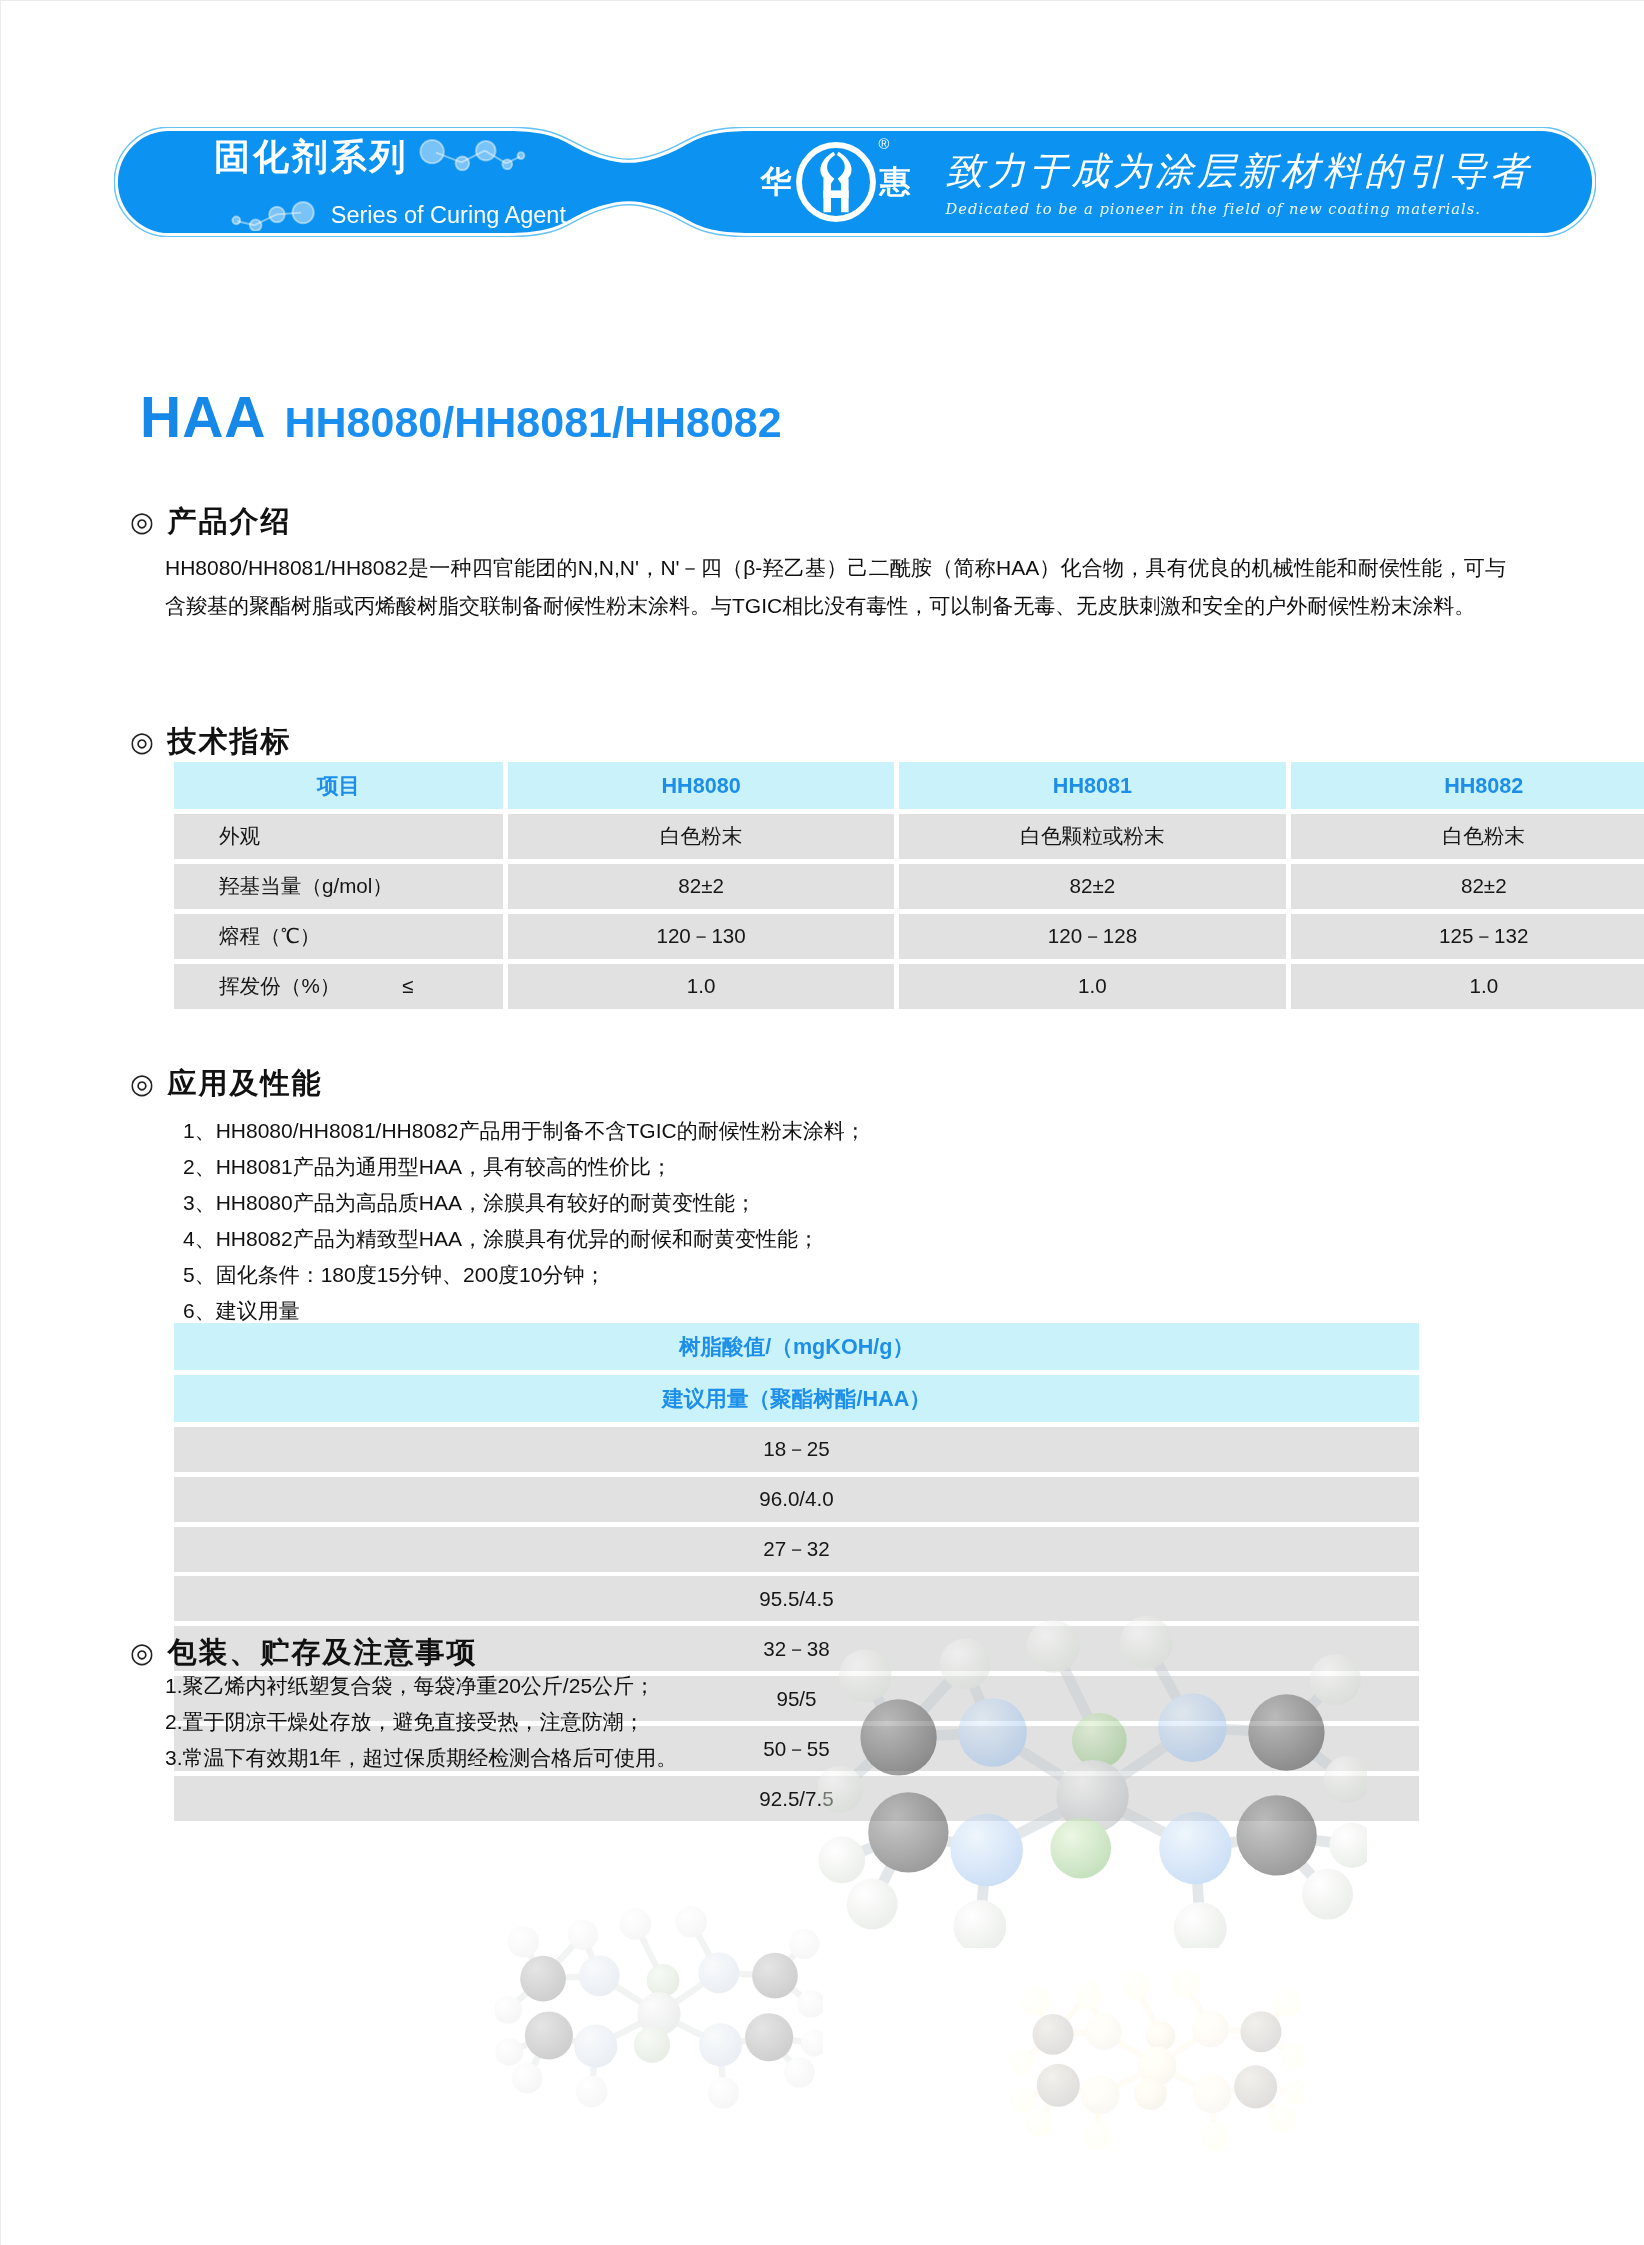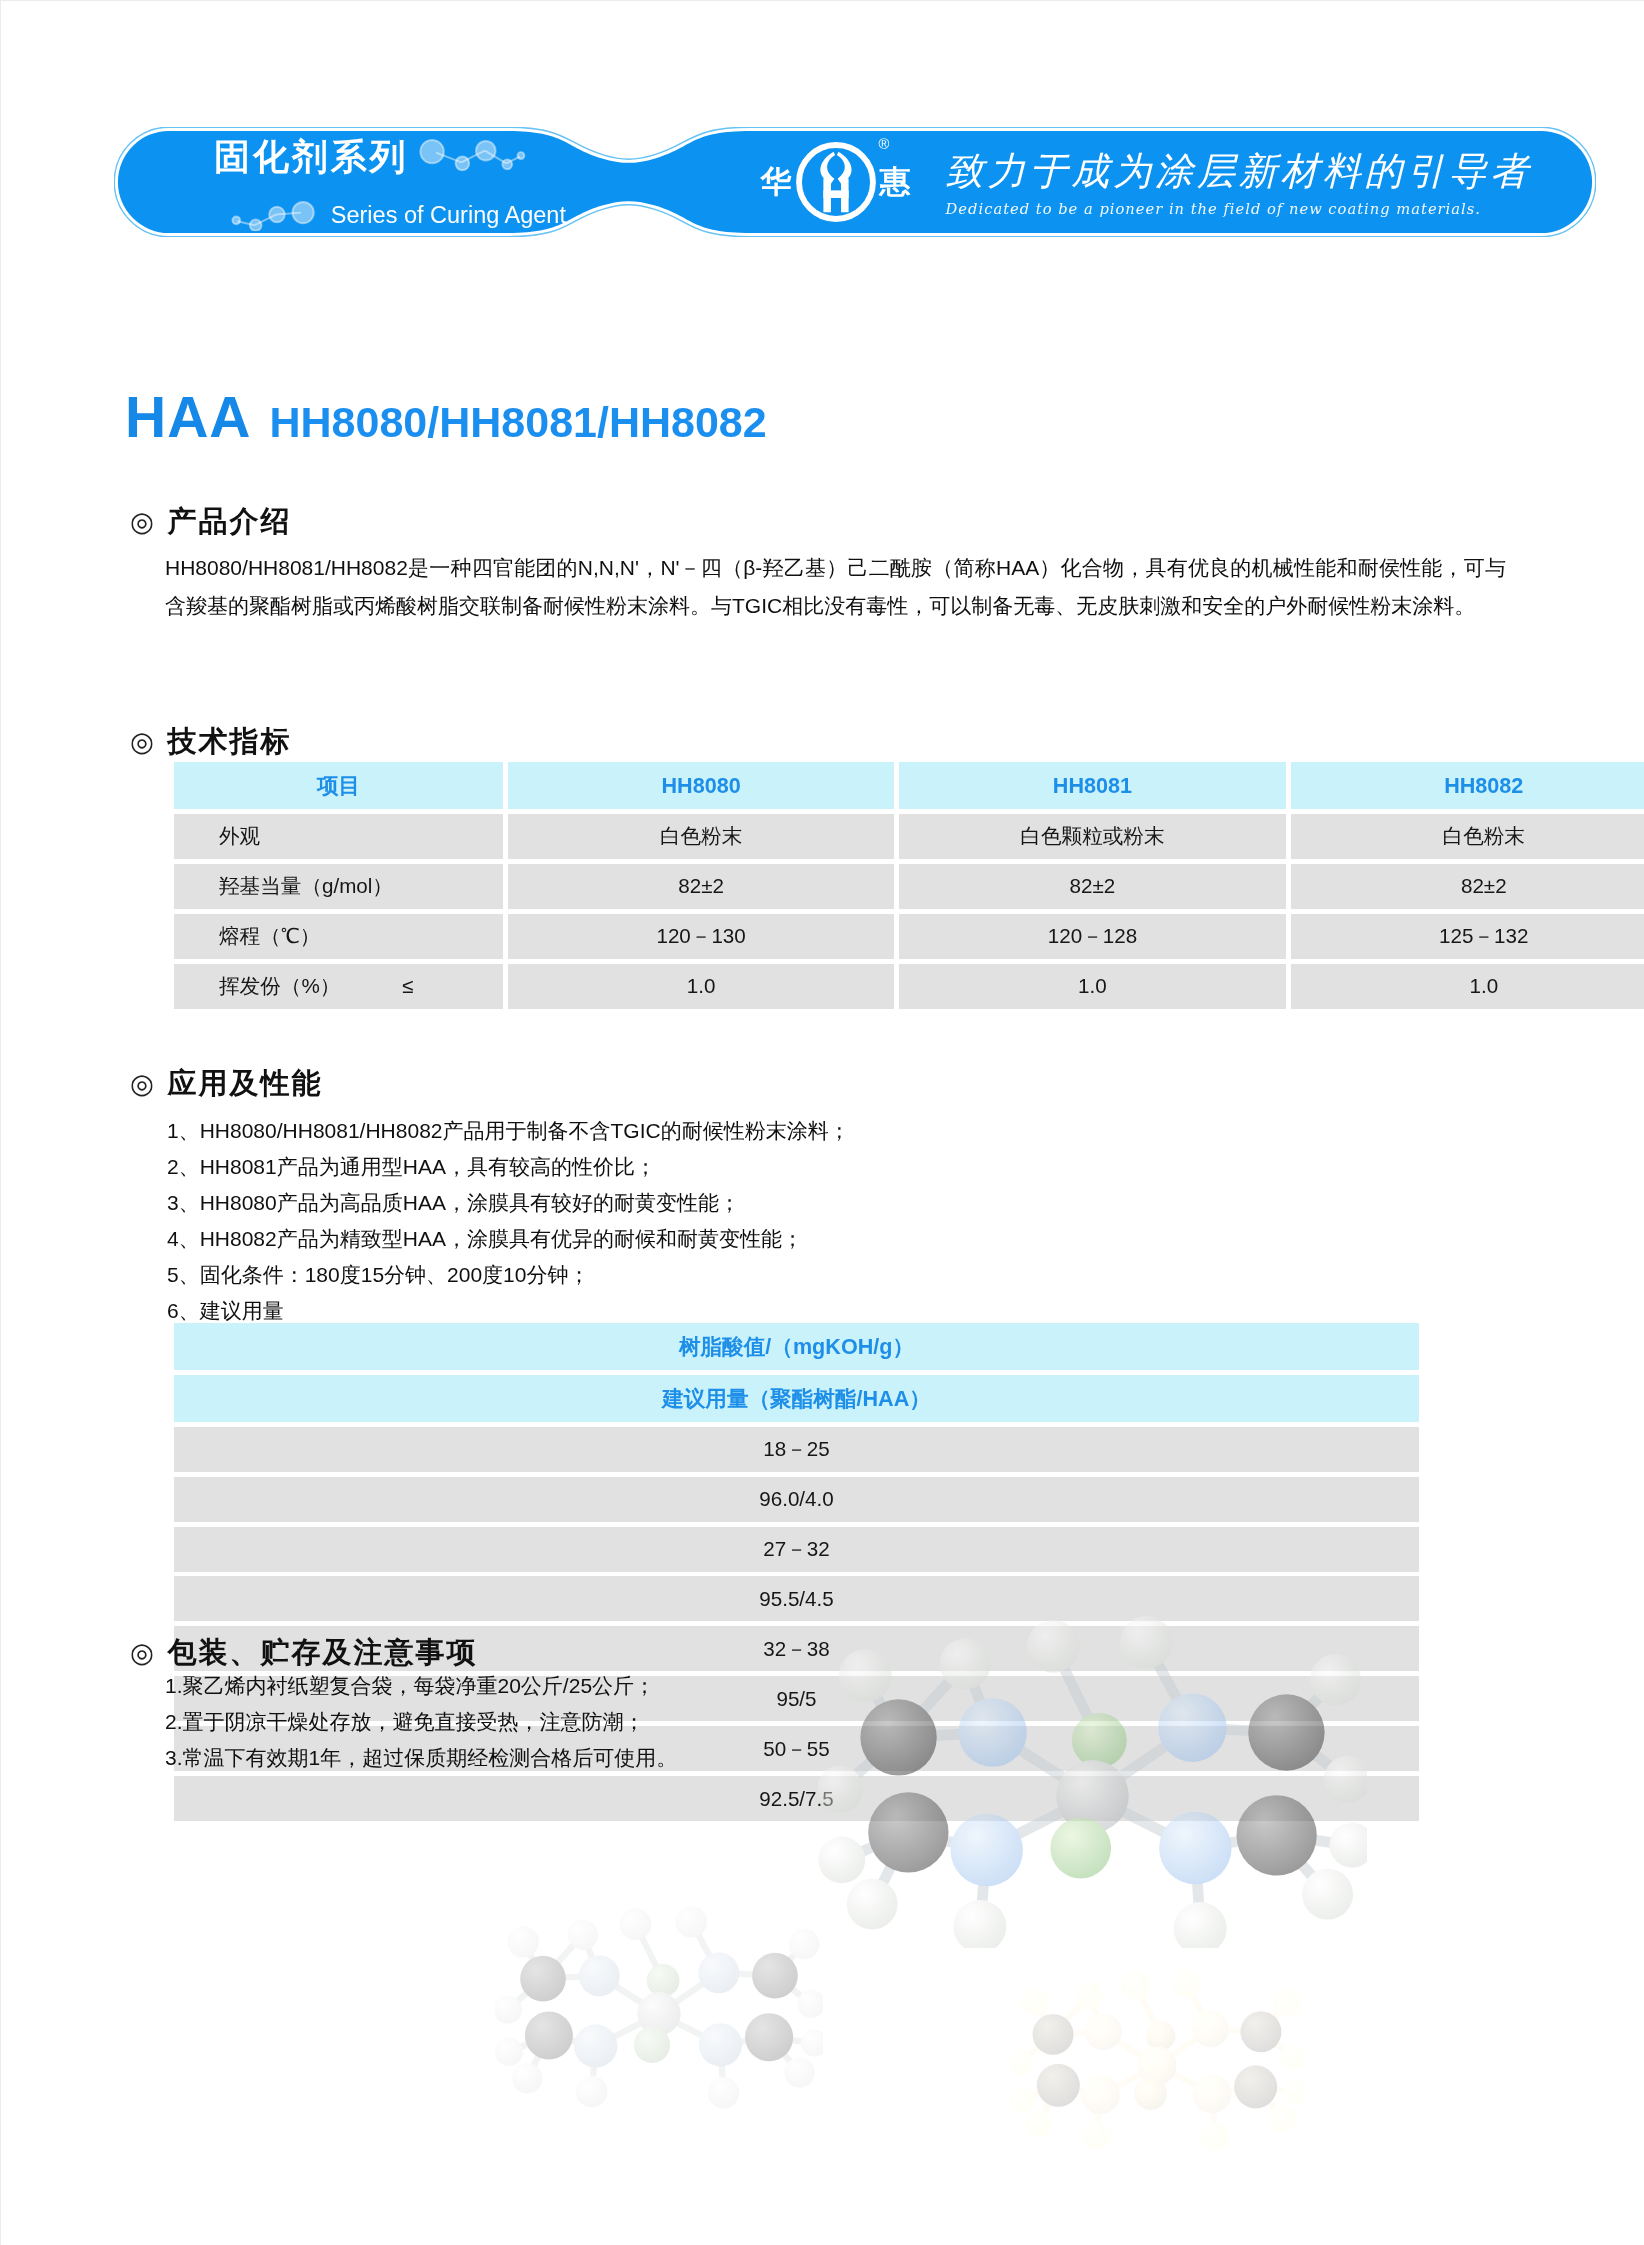--- a/index.html
+++ b/index.html
@@ -34,21 +34,21 @@
   .slogan .cn {
     font-family:"DejaVu Serif", serif; font-style:italic;
     font-size:38px; letter-spacing:3.9px; white-space:nowrap;
   }
   .slogan .en {
     font-family:"DejaVu Serif", serif; font-style:italic;
     font-size:14.7px; letter-spacing:1px; margin-top:2.9px; opacity:.95;
   }
 
   
-  .doc-title { position:absolute; left:125px; top:384px; display:flex; align-items:baseline; }
+  .doc-title { position:absolute; left:140px; top:384px; display:flex; align-items:baseline; }
   .doc-title .main { font-size:57px; font-weight:bold; color:#1688e8; letter-spacing:1px; }
   .doc-title .models { font-size:43px; font-weight:bold; color:#1a8ff0; margin-left:18px; letter-spacing:0px; }
 
   
   .sec-heading { position:absolute; left:130px; display:flex; align-items:center; }
   .sec-heading .marker { font-size:27.4px; color:#222; margin-right:13.7px; }
   .sec-heading .txt { font-size:29px; font-weight:bold; color:#111; letter-spacing:2px; }
 
   
   .intro-body {
@@ -66,21 +66,21 @@
   }
   .grid-table .th {
     background:#caf2fa; color:#1e8fe8; font-weight:bold; height:47px; font-size:21.6px;
   }
   .grid-table .td { background:#e1e1e1; height:45px; }
   .specs-table .td.first { justify-content:flex-start; padding-left:45px; }
 
   
   .plain-list { list-style:none; position:absolute; }
   .apps-list { left:167px; top:1113px; width:1225px; }
-  .apps-list li { font-size:21px; line-height:36px; color:#101010; }
+  .apps-list li { font-size:21px; line-height:36px; color:#101010;margin-left:16px; }
   .pack-list { left:165px; top:1668px; width:882px; }
   .pack-list li { font-size:21px; line-height:36px; color:#101010; }
 
   
   .molecule { position:absolute; pointer-events:none; }
   .mol-main  { left:818px;  top:1615px; width:549px; height:333px; opacity:.45; }
   .mol-left  { left:495px;  top:1890px; width:328px; height:230px; opacity:.22; filter:grayscale(.5); }
   .mol-right { left:1010px; top:1960px; width:294px; height:196px; opacity:.15; filter:sepia(.8); }
 
   .hidden-defs { position:absolute; width:0; height:0; overflow:hidden; }

